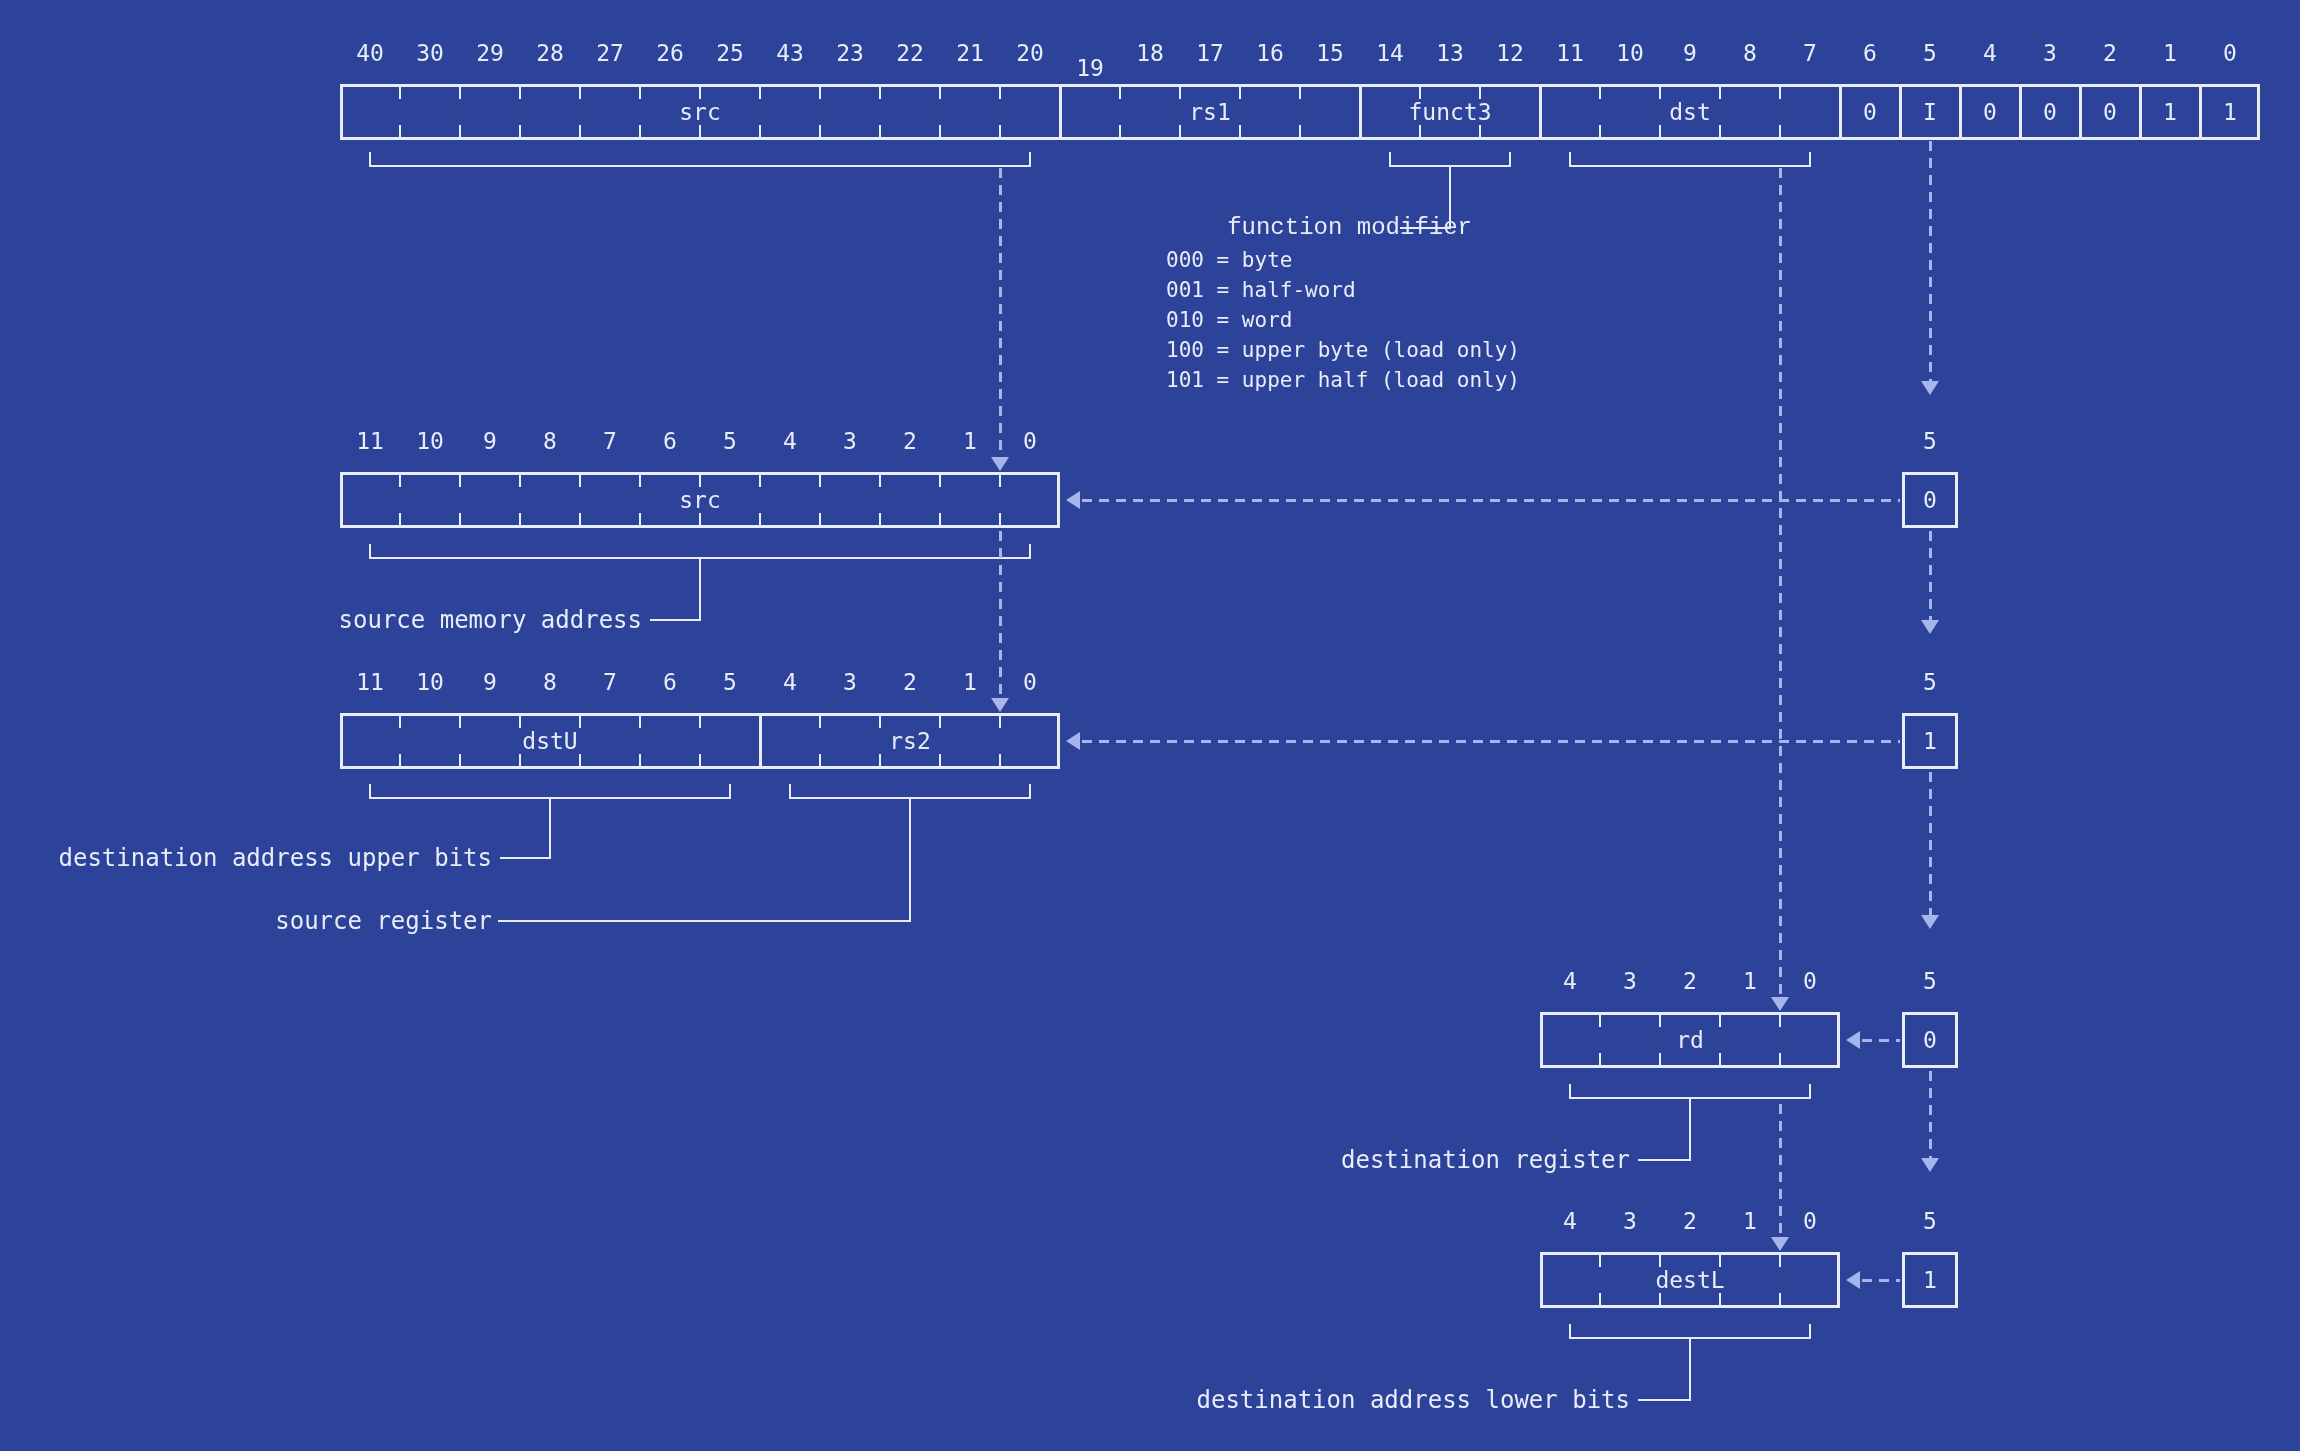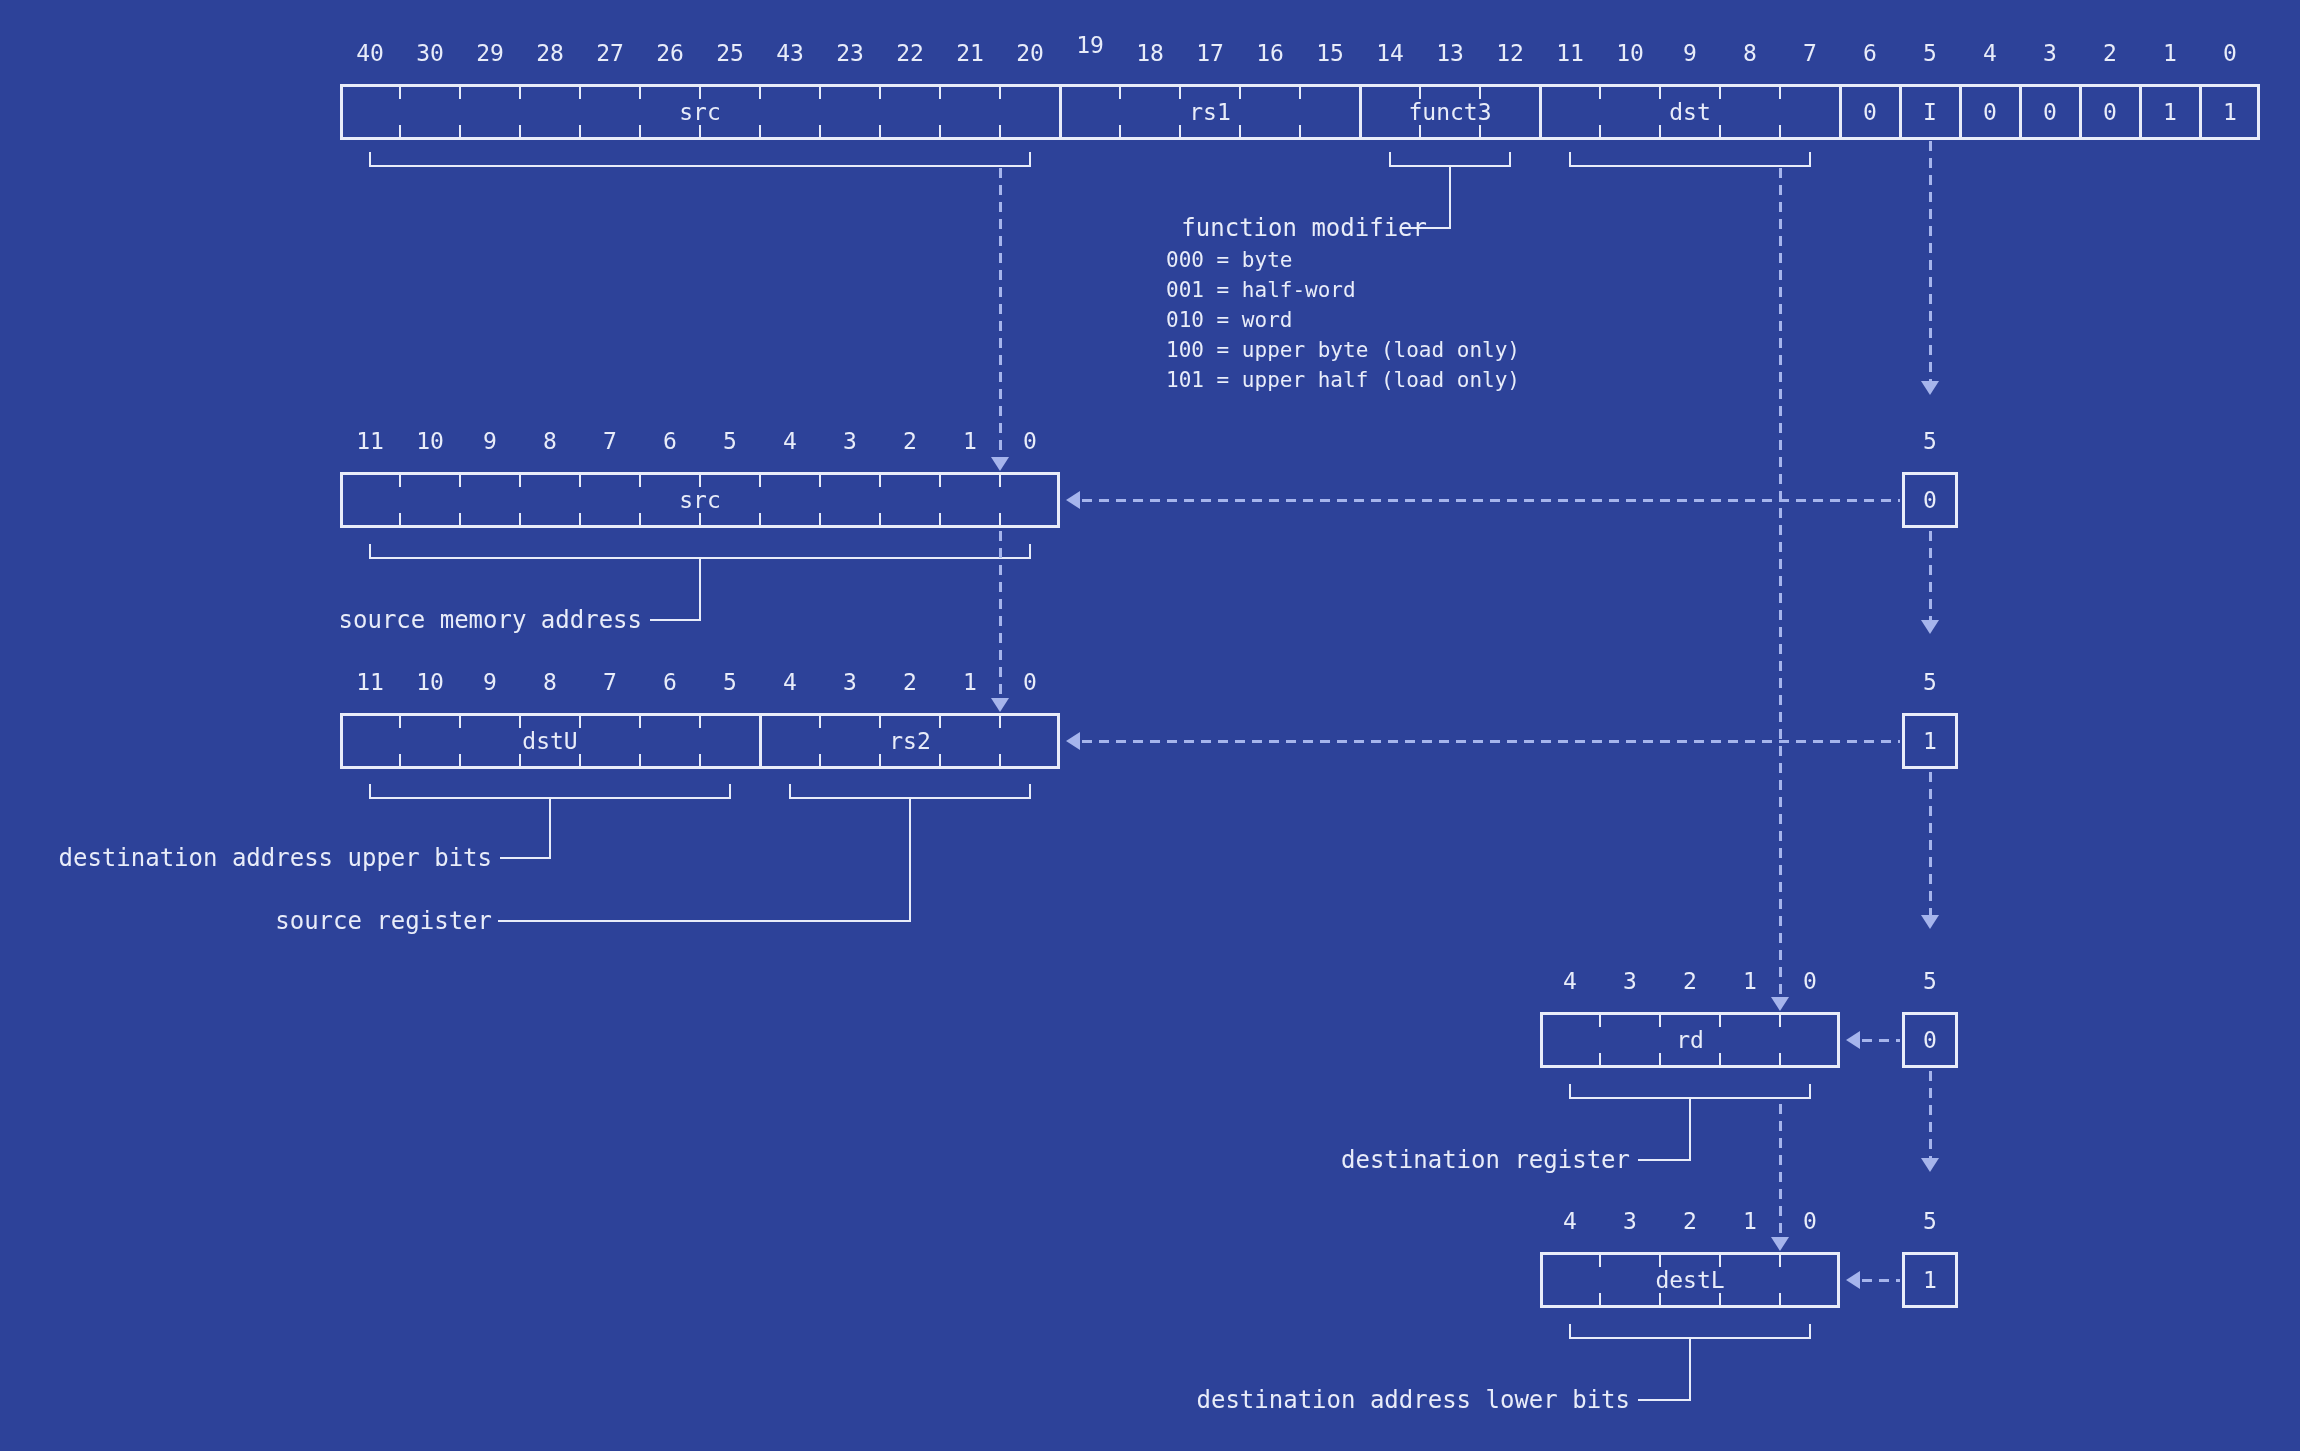--- a/index.html
+++ b/index.html
@@ -23,21 +23,21 @@
     <div class="t " style="left: 490px; top: 53px;">29</div>
     <div class="t " style="left: 550px; top: 53px;">28</div>
     <div class="t " style="left: 610px; top: 53px;">27</div>
     <div class="t " style="left: 670px; top: 53px;">26</div>
     <div class="t " style="left: 730px; top: 53px;">25</div>
     <div class="t " style="left: 790px; top: 53px;">43</div>
     <div class="t " style="left: 850px; top: 53px;">23</div>
     <div class="t " style="left: 910px; top: 53px;">22</div>
     <div class="t " style="left: 970px; top: 53px;">21</div>
     <div class="t " style="left: 1030px; top: 53px;">20</div>
-    <div class="t " style="left: 1090px; top: 45px;">19</div>
+    <div class="t " style="left: 1090px; top: 68px;">19</div>
     <div class="t " style="left: 1150px; top: 53px;">18</div>
     <div class="t " style="left: 1210px; top: 53px;">17</div>
     <div class="t " style="left: 1270px; top: 53px;">16</div>
     <div class="t " style="left: 1330px; top: 53px;">15</div>
     <div class="t " style="left: 1390px; top: 53px;">14</div>
     <div class="t " style="left: 1450px; top: 53px;">13</div>
     <div class="t " style="left: 1510px; top: 53px;">12</div>
     <div class="t " style="left: 1570px; top: 53px;">11</div>
     <div class="t " style="left: 1630px; top: 53px;">10</div>
     <div class="t " style="left: 1690px; top: 53px;">9</div>
@@ -118,21 +118,21 @@
     <div style="left: 1029px; top: 152px; width: 2px; height: 13px; background: rgb(232, 236, 249);"></div>
     <div style="left: 369px; top: 165px; width: 662px; height: 2px; background: rgb(232, 236, 249);"></div>
     <div style="left: 1389px; top: 152px; width: 2px; height: 13px; background: rgb(232, 236, 249);"></div>
     <div style="left: 1509px; top: 152px; width: 2px; height: 13px; background: rgb(232, 236, 249);"></div>
     <div style="left: 1389px; top: 165px; width: 122px; height: 2px; background: rgb(232, 236, 249);"></div>
     <div style="left: 1569px; top: 152px; width: 2px; height: 13px; background: rgb(232, 236, 249);"></div>
     <div style="left: 1809px; top: 152px; width: 2px; height: 13px; background: rgb(232, 236, 249);"></div>
     <div style="left: 1569px; top: 165px; width: 242px; height: 2px; background: rgb(232, 236, 249);"></div>
     <div style="left: 1449px; top: 165px; width: 2px; height: 64px; background: rgb(232, 236, 249);"></div>
     <div style="left: 1400px; top: 227px; width: 50px; height: 2px; background: rgb(232, 236, 249);"></div>
-    <div class="t r big" style="left: 1427px; top: 228px;">function modifier</div>
+    <div class="t r big" style="left: 1472px; top: 228px; font-family: Liberation Mono, monospace;">function modifier</div>
     <div class="t l it" style="left: 1166px; top: 260px;">000 = byte</div>
     <div class="t l it" style="left: 1166px; top: 290px;">001 = half-word</div>
     <div class="t l it" style="left: 1166px; top: 320px;">010 = word</div>
     <div class="t l it" style="left: 1166px; top: 350px;">100 = upper byte (load only)</div>
     <div class="t l it" style="left: 1166px; top: 380px;">101 = upper half (load only)</div>
     <div style="left: 998.5px; top: 168px; width: 3px; height: 289px; background: repeating-linear-gradient(rgb(166, 181, 236) 0px, rgb(166, 181, 236) 10px, transparent 10px, transparent 17px);"></div>
     <div style="left: 991px; top: 457px; width: 0px; height: 0px; border-left: 9px solid transparent; border-right: 9px solid transparent; border-top: 14px solid rgb(166, 181, 236);"></div>
     <div class="t " style="left: 370px; top: 441px;">11</div>
     <div class="t " style="left: 430px; top: 441px;">10</div>
     <div class="t " style="left: 490px; top: 441px;">9</div>

